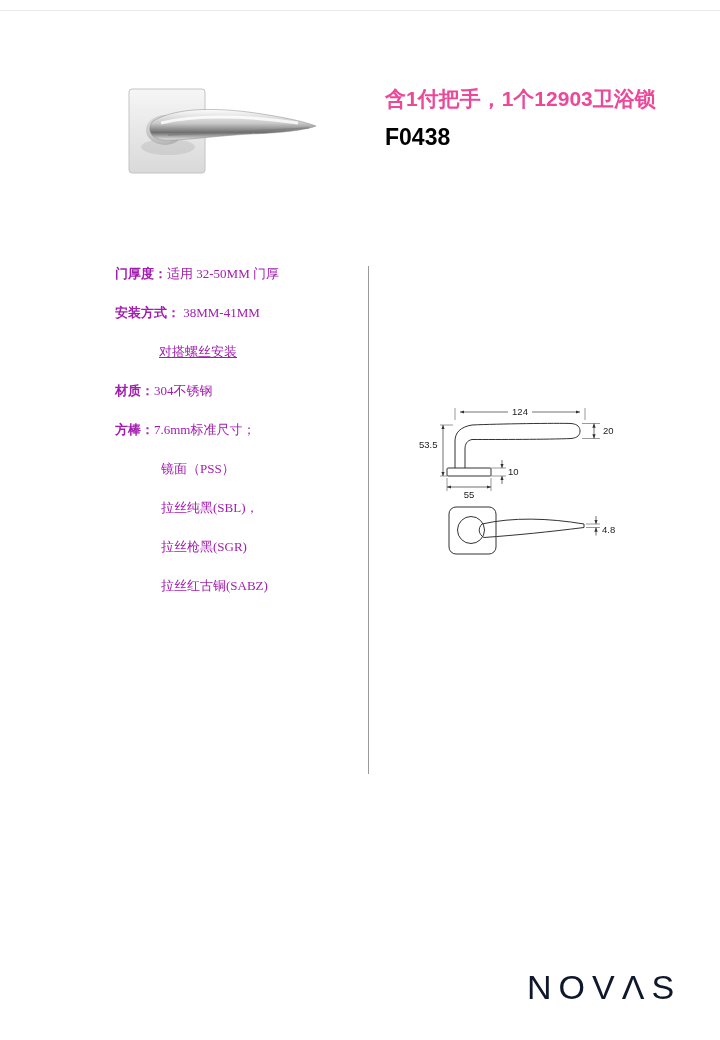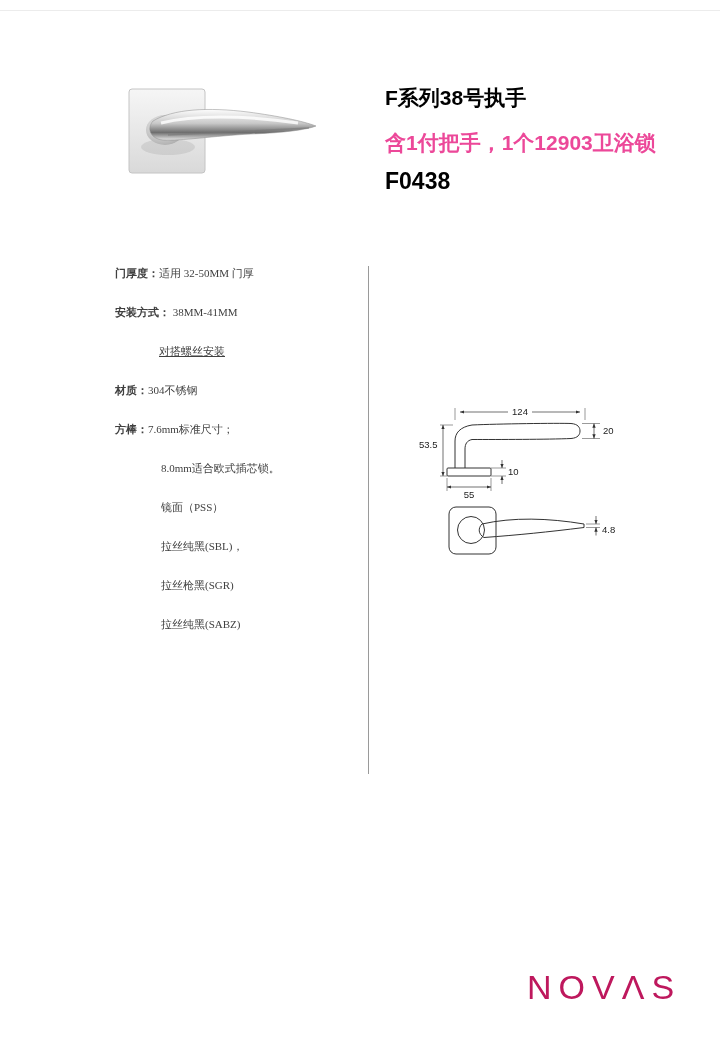--- a/index.html
+++ b/index.html
@@ -12,32 +12,32 @@
 
   
   .title-block{position:absolute;left:385px;top:85px;width:310px;}
   .title-block h1{margin:0 0 22px;font-size:21px;line-height:26px;font-weight:bold;color:#000;}
   .subtitle{margin:4px 0 15px;font-size:21px;line-height:20px;font-weight:bold;color:#ec4899;}
   .model{margin:0;font-size:23px;font-weight:bold;color:#000;}
 
   
   .specs{position:absolute;left:115px;top:262px;width:255px;
          font-family:"Liberation Serif","DejaVu Serif",serif;}
-  .spec-row{margin:0 0 16px;font-size:11px;line-height:23px;white-space:nowrap;color:#404040;}
+  .spec-row{margin:0 0 16px;font-size:13px;line-height:23px;white-space:nowrap;color:#a21caf;}
   .spec-label{font-weight:bold;}
   .ind-a{margin-left:46px;}
   .ind-b{margin-left:44px;text-decoration:underline;}
 
   .divider{position:absolute;left:368px;top:266px;width:1px;height:508px;background:#9a9a9a;}
 
   .drawing{position:absolute;left:418px;top:394px;width:205px;height:175px;}
   .drawing text{font-family:"Liberation Sans","DejaVu Sans",sans-serif;font-size:9.5px;fill:#222;}
 
   .logo{position:absolute;left:527px;top:968px;font-size:34px;letter-spacing:7px;
-        color:#be185d;font-weight:normal;}
+        color:#0f172a;font-weight:normal;}
 </style>
 </head>
 <body>
 
 <div class="page">
 
   <div class="top-rule"></div>
 
   <div class="product-photo">
     <svg width="215" height="118" viewBox="0 0 215 118">
@@ -61,36 +61,34 @@
       <rect x="16" y="6" width="76" height="84" rx="3" fill="url(#roseGrad)" stroke="#c4c4c4"></rect>
       <ellipse cx="55" cy="64" rx="27" ry="8" fill="rgba(0,0,0,0.08)"></ellipse>
       <ellipse cx="52" cy="47" rx="19" ry="15" fill="url(#bossGrad)"></ellipse>
       <path d="M40,38 C60,26 95,24 135,29 C165,33 190,38 203,43 C193,47 168,50 138,51 C100,53 68,58 50,57 C38,56 33,46 40,38 Z" fill="url(#leverGrad)" stroke="#8a8a8a" stroke-width="0.5"></path>
       <path d="M48,40 C80,32 130,32 185,40" fill="none" stroke="#ffffff" stroke-width="3" opacity="0.8"></path>
       <path d="M55,52 C100,50 150,47 196,45" fill="none" stroke="#777777" stroke-width="1.4" opacity="0.55"></path>
     </svg>
   </div>
 
   <div class="title-block">
-    <h1>F系列38号执手</h1>
     <p class="subtitle">含1付把手，1个12903卫浴锁</p>
     <p class="model">F0438</p>
   </div>
 
   <div class="specs">
     <p class="spec-row"><span class="spec-label">门厚度：</span><span class="spec-val">适用 32-50MM 门厚</span></p>
     <p class="spec-row"><span class="spec-label">安装方式：</span><span class="spec-val"> 38MM-41MM</span></p>
     <p class="spec-row ind-b"><span class="spec-val">对搭螺丝安装</span></p>
     <p class="spec-row"><span class="spec-label">材质：</span><span class="spec-val">304不锈钢</span></p>
     <p class="spec-row"><span class="spec-label">方棒：</span><span class="spec-val">7.6mm标准尺寸；</span></p>
-    <p class="spec-row ind-a"><span class="spec-val">8.0mm适合欧式插芯锁。</span></p>
     <p class="spec-row ind-a"><span class="spec-val">镜面（PSS）</span></p>
     <p class="spec-row ind-a"><span class="spec-val">拉丝纯黑(SBL)，</span></p>
     <p class="spec-row ind-a"><span class="spec-val">拉丝枪黑(SGR)</span></p>
-    <p class="spec-row ind-a"><span class="spec-val">拉丝纯黑(SABZ)</span></p>
+    <p class="spec-row ind-a"><span class="spec-val">拉丝红古铜(SABZ)</span></p>
   </div>
 
   <div class="divider"></div>
 
   <div class="drawing">
     <svg width="205" height="175" viewBox="0 0 205 175">
       <defs>
         <marker id="ar" viewBox="0 0 10 10" refX="10" refY="5" markerWidth="6" markerHeight="6" orient="auto-start-reverse">
           <path d="M0,1 L10,5 L0,9 Z" fill="#333"></path>
         </marker>

